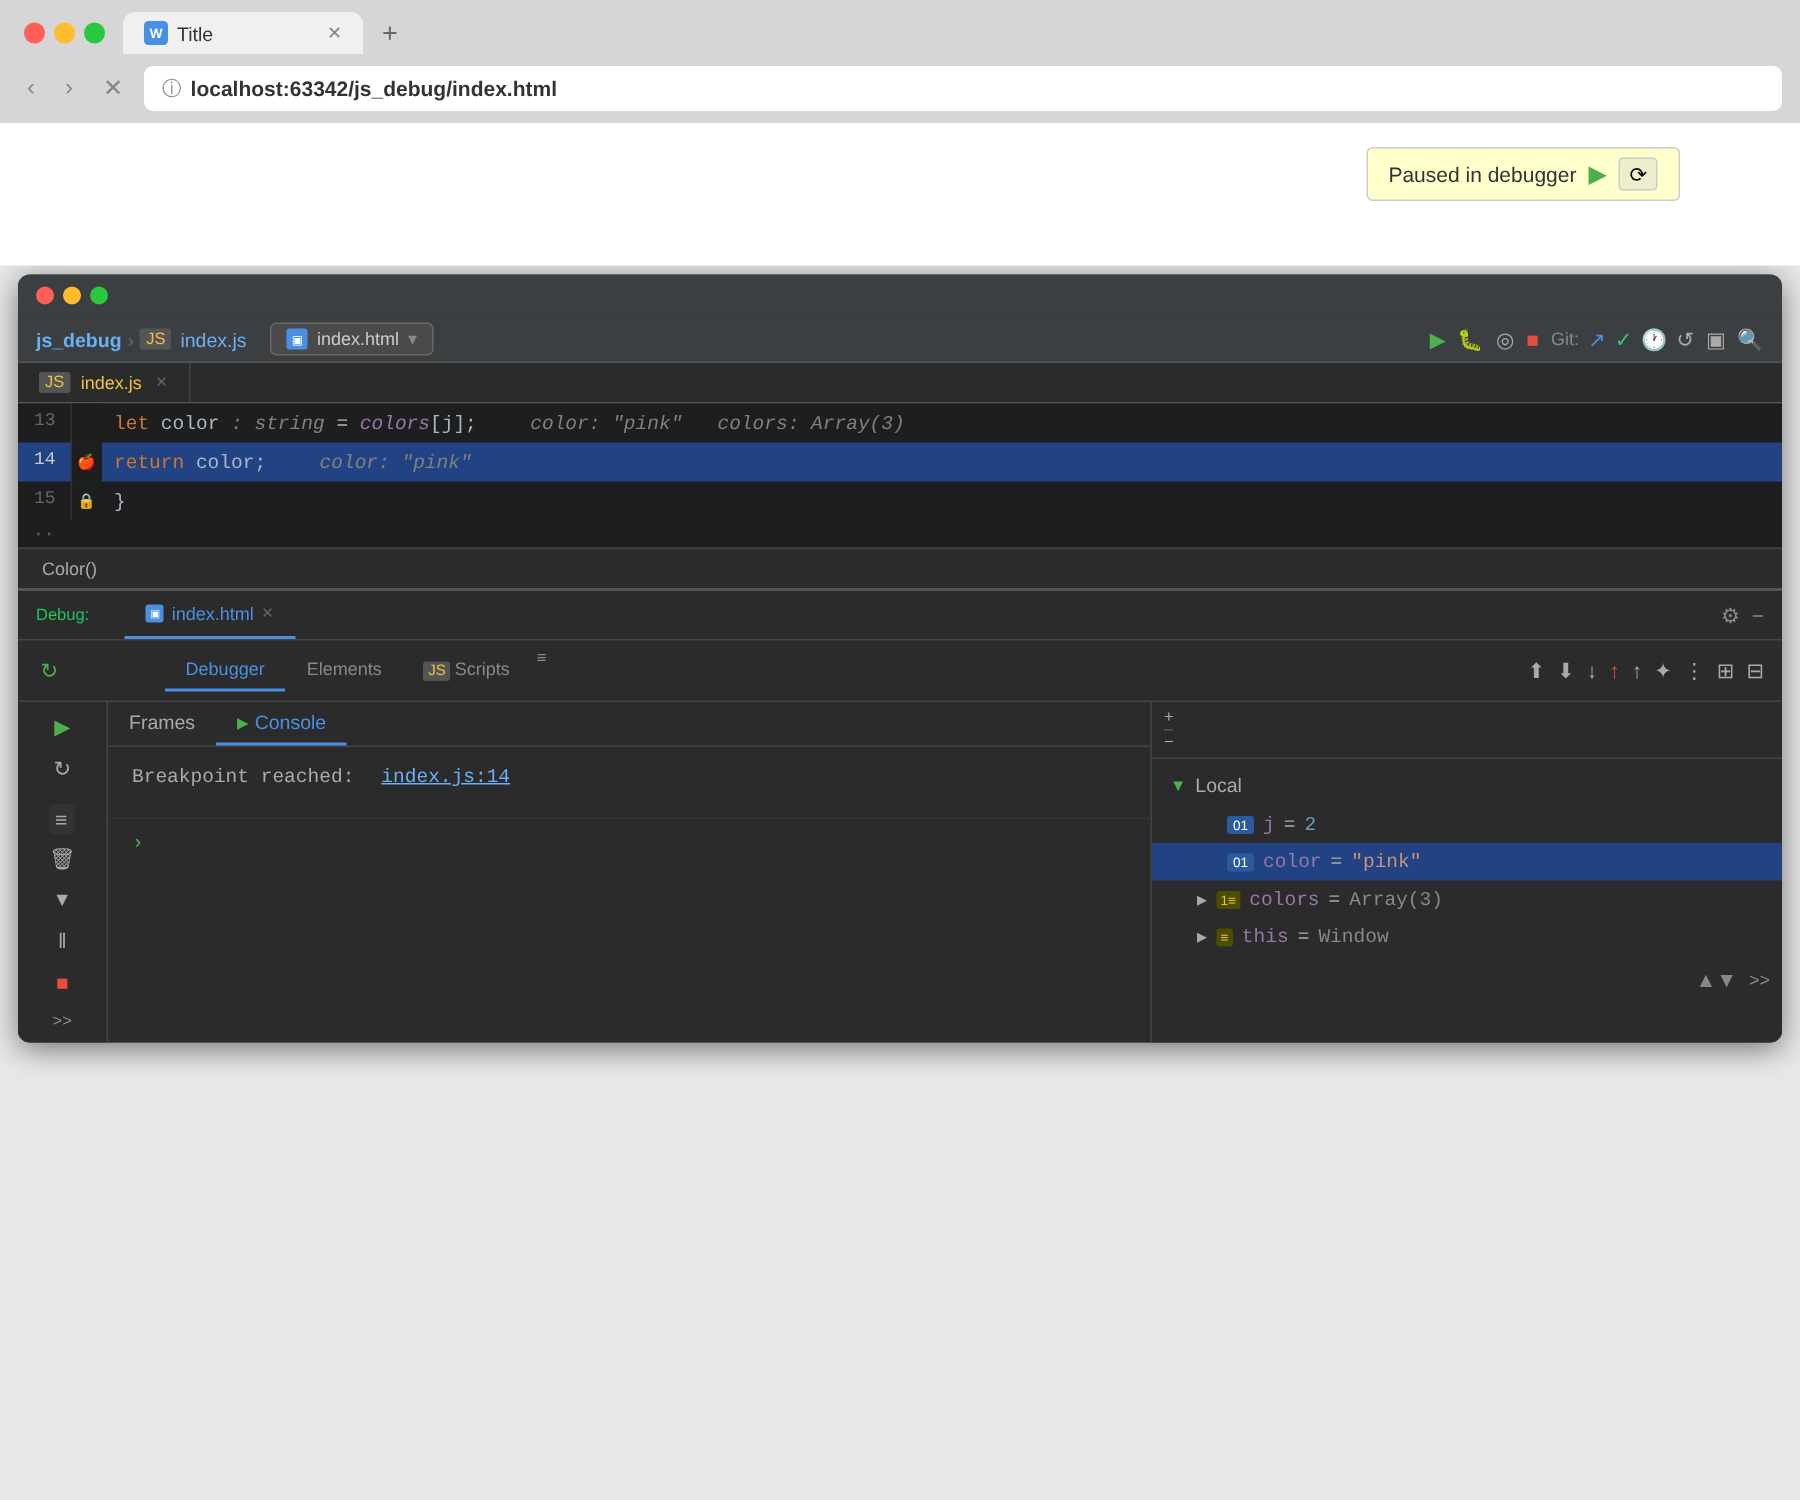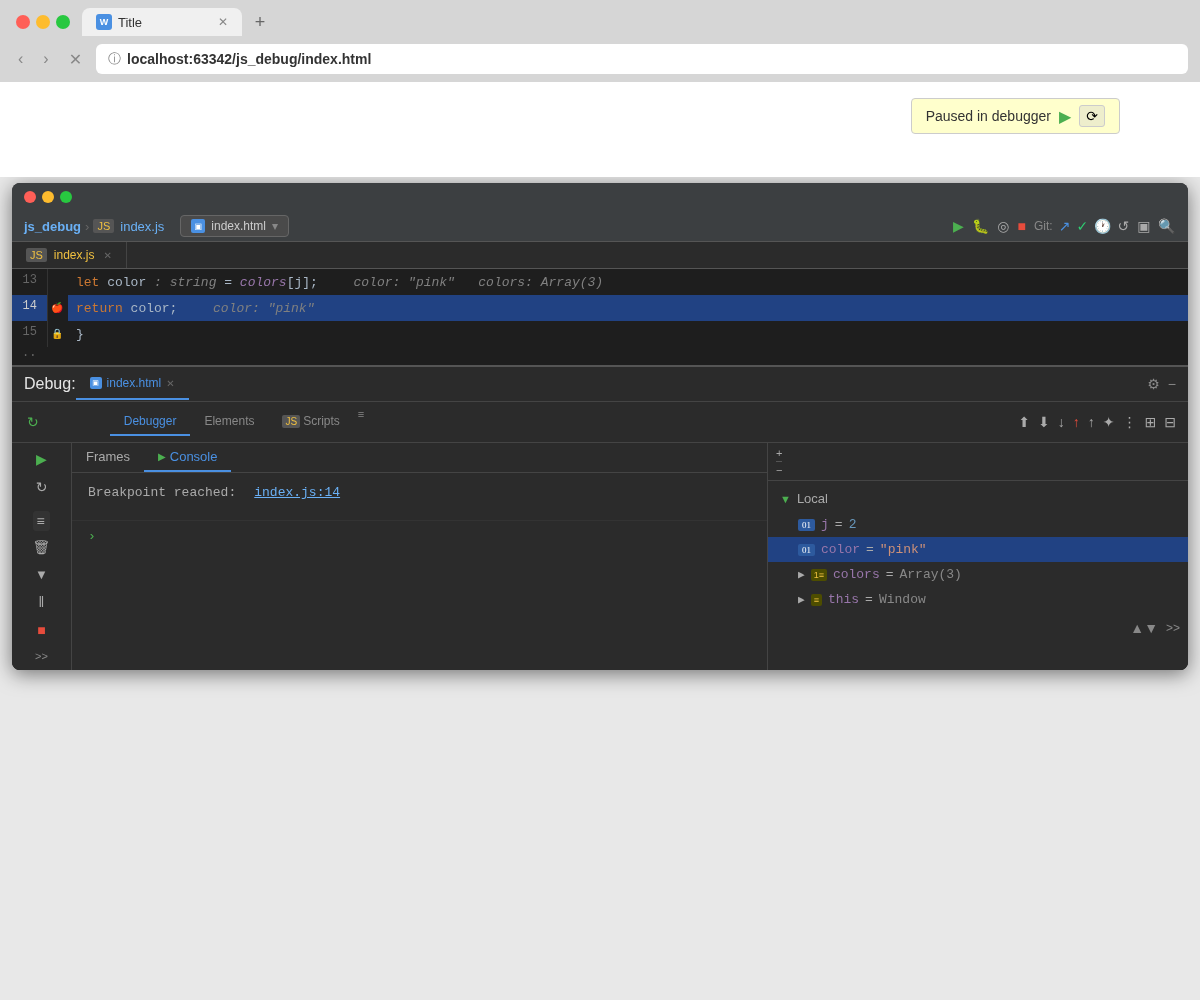--- a/index.html
+++ b/index.html
@@ -70,21 +70,21 @@
     .var-name { color: #a9b7c6; }
     .type-ann { color: #808080; font-style: italic; }
     .fn-call { color: #9876aa; font-style: italic; }
     .comment-inline { color: #808080; font-style: italic; padding-left: 20px; }
     .code-ellipsis { color: #666; padding: 2px 10px; font-size: 12px; }
     .call-stack-label { background: #2b2b2b; padding: 6px 16px; color: #aaa; font-size: 12px; border-top: 1px solid #444; }
 
     
     .debug-panel { background: #2b2b2b; border-top: 2px solid #555; }
     .debug-tabs-bar { display: flex; align-items: center; padding: 0 12px; border-bottom: 1px solid #444; }
-    .debug-label { color: #e5e5e5; font-size: 16px; padding: 8px 0; margin-right: 0; }
+    .debug-label { color: #22c55e; font-size: 11px; padding: 8px 0; margin-right: 24px; }
     .debug-tab { display: flex; align-items: center; gap: 5px; padding: 8px 14px; font-size: 12px; color: #888; cursor: pointer; border-bottom: 2px solid transparent; }
     .debug-tab.active { color: #4a90e2; border-bottom: 2px solid #4a90e2; }
     .debug-tab-close { color: #666; font-size: 10px; }
     .debug-settings { margin-left: auto; color: #888; font-size: 14px; cursor: pointer; }
     .debug-minimize { color: #888; font-size: 14px; cursor: pointer; margin-left: 8px; }
 
     
     .debug-toolbar { display: flex; align-items: center; padding: 6px 12px; gap: 8px; border-bottom: 1px solid #444; }
     .debug-tool-btn { background: none; border: none; color: #aaa; font-size: 14px; cursor: pointer; padding: 3px; }
     .debug-tool-btn.green { color: #4caf50; }
@@ -102,21 +102,21 @@
     .frames-content { padding: 12px 16px; font-family: 'Courier New', monospace; font-size: 13px; color: #aaa; }
     .breakpoint-reached { display: flex; align-items: center; gap: 18px; }
     .bp-link { color: #6ab0f5; text-decoration: underline; cursor: pointer; }
     .console-prompt { display: flex; align-items: center; gap: 6px; padding: 8px 16px; color: #4caf50; font-family: 'Courier New', monospace; font-size: 13px; border-top: 1px solid #333; margin-top: 8px; }
     .variables-panel { width: 420px; background: #2b2b2b; overflow-y: auto; }
     .var-section { padding: 4px 0; }
     .var-header { display: flex; align-items: center; gap: 6px; padding: 6px 12px; color: #aaa; font-size: 13px; cursor: pointer; }
     .var-arrow { color: #4caf50; font-size: 11px; }
     .var-row { display: flex; align-items: center; gap: 6px; padding: 5px 12px 5px 30px; font-size: 13px; font-family: 'Courier New', monospace; cursor: pointer; }
     .var-row.selected { background: #214283; }
-    .var-type-badge { background: #0d7a5f; color: white; font-size: 9px; border-radius: 2px; padding: 1px 4px; font-family: Liberation Serif, serif; min-width: 16px; text-align: center; }
+    .var-type-badge { background: #0d7a5f; color: white; font-size: 9px; border-radius: 2px; padding: 1px 4px; font-family: Liberation Sans, sans-serif; min-width: 16px; text-align: center; margin-left: 20px; }
     .var-type-badge.blue { background: #2d5a9e; }
     .var-key { color: #9876aa; }
     .var-eq { color: #aaa; }
     .var-val { color: #ce9178; }
     .var-val.num { color: #6897bb; }
     .var-val.gray { color: #888; }
     .var-expand-icon { color: #aaa; font-size: 11px; }
 
     .run-config-icon { width: 14px; height: 14px; background: #4a90e2; border-radius: 2px; display: flex; align-items: center; justify-content: center; font-size: 8px; color: white; }
 
@@ -240,20 +240,21 @@
           <span style="color:#888;font-size:10px;">🔒</span>
         </div>
         <div class="line-content">
           <span style="color:#a9b7c6;">}</span>
         </div>
       </div>
 
       <div class="code-ellipsis">··</div>
     </div>
 
+    <div class="call-stack-label">Color()</div>
 
     <div class="debug-panel">
 
       <div class="debug-tabs-bar">
         <span class="debug-label">Debug:</span>
         <div class="debug-tab active">
           <div class="run-config-icon" style="width:12px;height:12px;font-size:7px;">▣</div>
           <span>index.html</span>
           <span class="debug-tab-close">✕</span>
         </div>

